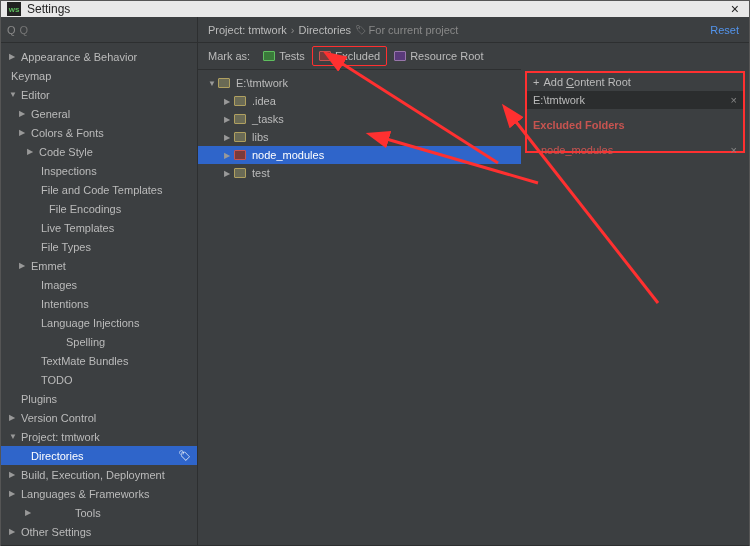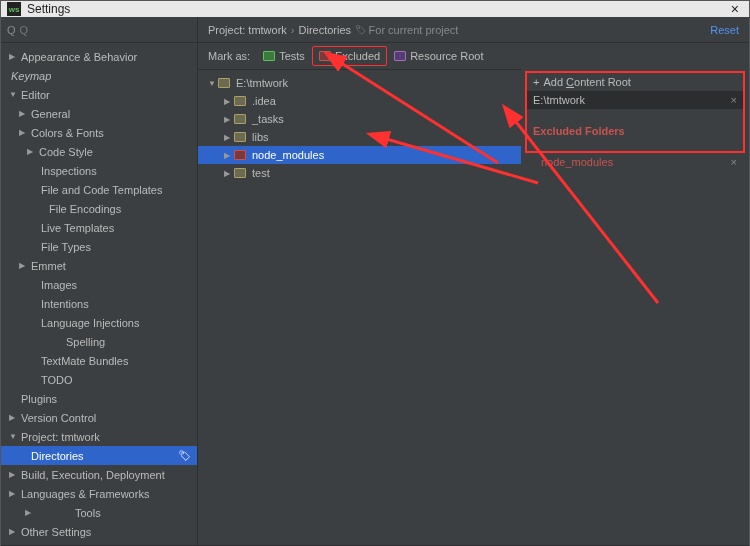--- a/index.html
+++ b/index.html
@@ -46,21 +46,21 @@
 .dir-item .arrow { width: 10px; display: inline-block; color: #999; font-size: 8px; }
 .dir-item .arrow.down::before { content: "▼"; }
 .dir-item .arrow.right::before { content: "▶"; }
 .dir-item .fname { margin-left: 2px; }
 .right-panel { width: 220px; border: 2px solid #ff3030; background: #3c3f41; margin: 2px 4px 0 4px; height: 82px; }
 .rp-row { height: 18px; display: flex; align-items: center; padding: 0 6px; }
 .rp-row.add { color: #bbb; }
 .rp-row.add .plus { margin-right: 4px; }
 .rp-row.path { background: #2b2d2e; }
 .rp-row .x { margin-left: auto; cursor: pointer; color: #888; }
-.rp-header { color: #c75450; font-weight: bold; padding: 16px 6px; }
+.rp-header { color: #c75450; font-weight: bold; padding: 10px 6px; }
 .rp-folder { color: #c75450; padding: 0 6px 0 14px; display: flex; align-items: center; height: 18px; }
 .rp-folder .x { margin-left: auto; cursor: pointer; color: #888; }
 .footer { height: 36px; border-top: 1px solid #2d2f30; display: flex; align-items: center; justify-content: flex-end; padding: 0 10px; gap: 6px; }
 .arrow-svg { position: absolute; pointer-events: none; }
 .underline { text-decoration: underline; }
 </style>
 </head>
 <body>
 
 <div class="window">
@@ -73,21 +73,21 @@
     <div class="sidebar">
       <div class="search">
         <span class="mag">Q</span>
         <input placeholder="Q" style="">
       </div>
       <div class="tree" id="sidebar-tree">
           <div class="tree-item" style="padding-left: 8px;">
             <span class="arrow right"></span>
             <span class="txt">Appearance &amp; Behavior</span>
           </div>
-          <div class="tree-item" style=" font-style: italic;">
+          <div class="tree-item" style="">
             <span class="txt">Keymap</span>
           </div>
           <div class="tree-item" style="padding-left: 8px;">
             <span class="arrow down"></span>
             <span class="txt">Editor</span>
           </div>
           <div class="tree-item" style="padding-left: 18px;">
             <span class="arrow right"></span>
             <span class="txt">General</span>
           </div>

